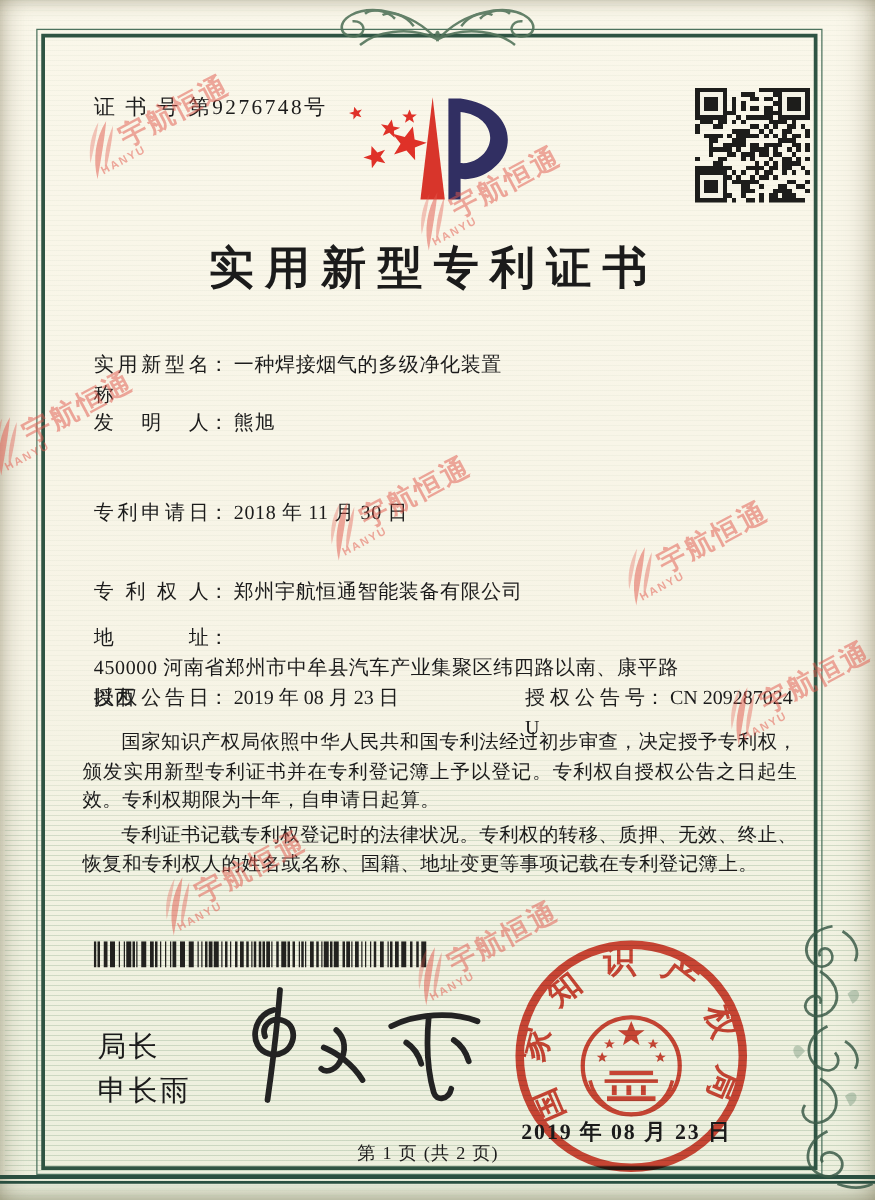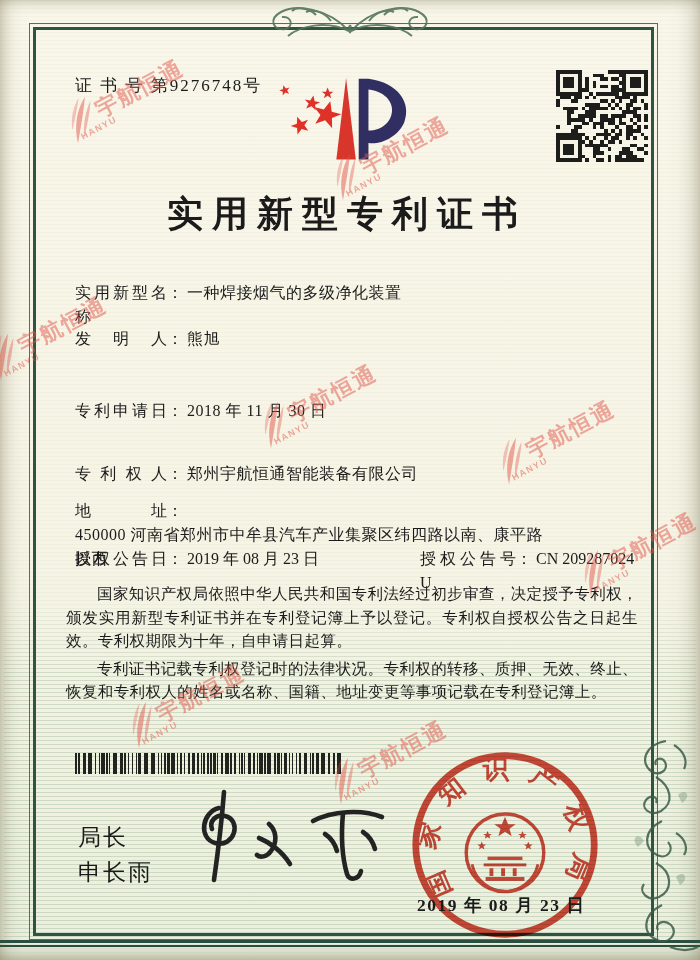--- a/index.html
+++ b/index.html
@@ -495,20 +495,21 @@
         <rect x="78" y="119" width="44" height="3"></rect>
         <rect x="84" y="124" width="4" height="8"></rect>
         <rect x="96" y="124" width="4" height="8"></rect>
         <rect x="108" y="124" width="4" height="8"></rect>
         <rect x="80" y="133" width="40" height="4"></rect>
       </g>
     </g>
   </svg>
   <div id="seal-date" class="txt">2019 年 08 月 23 日</div>
 
+  <div id="page-footer" class="txt">第 1 页 (共 2 页)</div>
 
   <div id="watermarks">
       <div class="wm" style="left: 135px; top: 95px;">
         <svg width="34" height="42" viewBox="0 0 34 42">
           <g fill="#e2584c">
             <path d="M30,2 C16,10 6,24 2,40 C12,27 23,13 30,2 Z"></path>
             <path d="M33,8 C23,16 15,26 10,38 C18,29 28,17 33,8 Z" opacity=".8"></path>
             <path d="M24,0 C14,6 7,15 3,26 C10,18 19,7 24,0 Z" opacity=".65"></path>
           </g>
         </svg>

